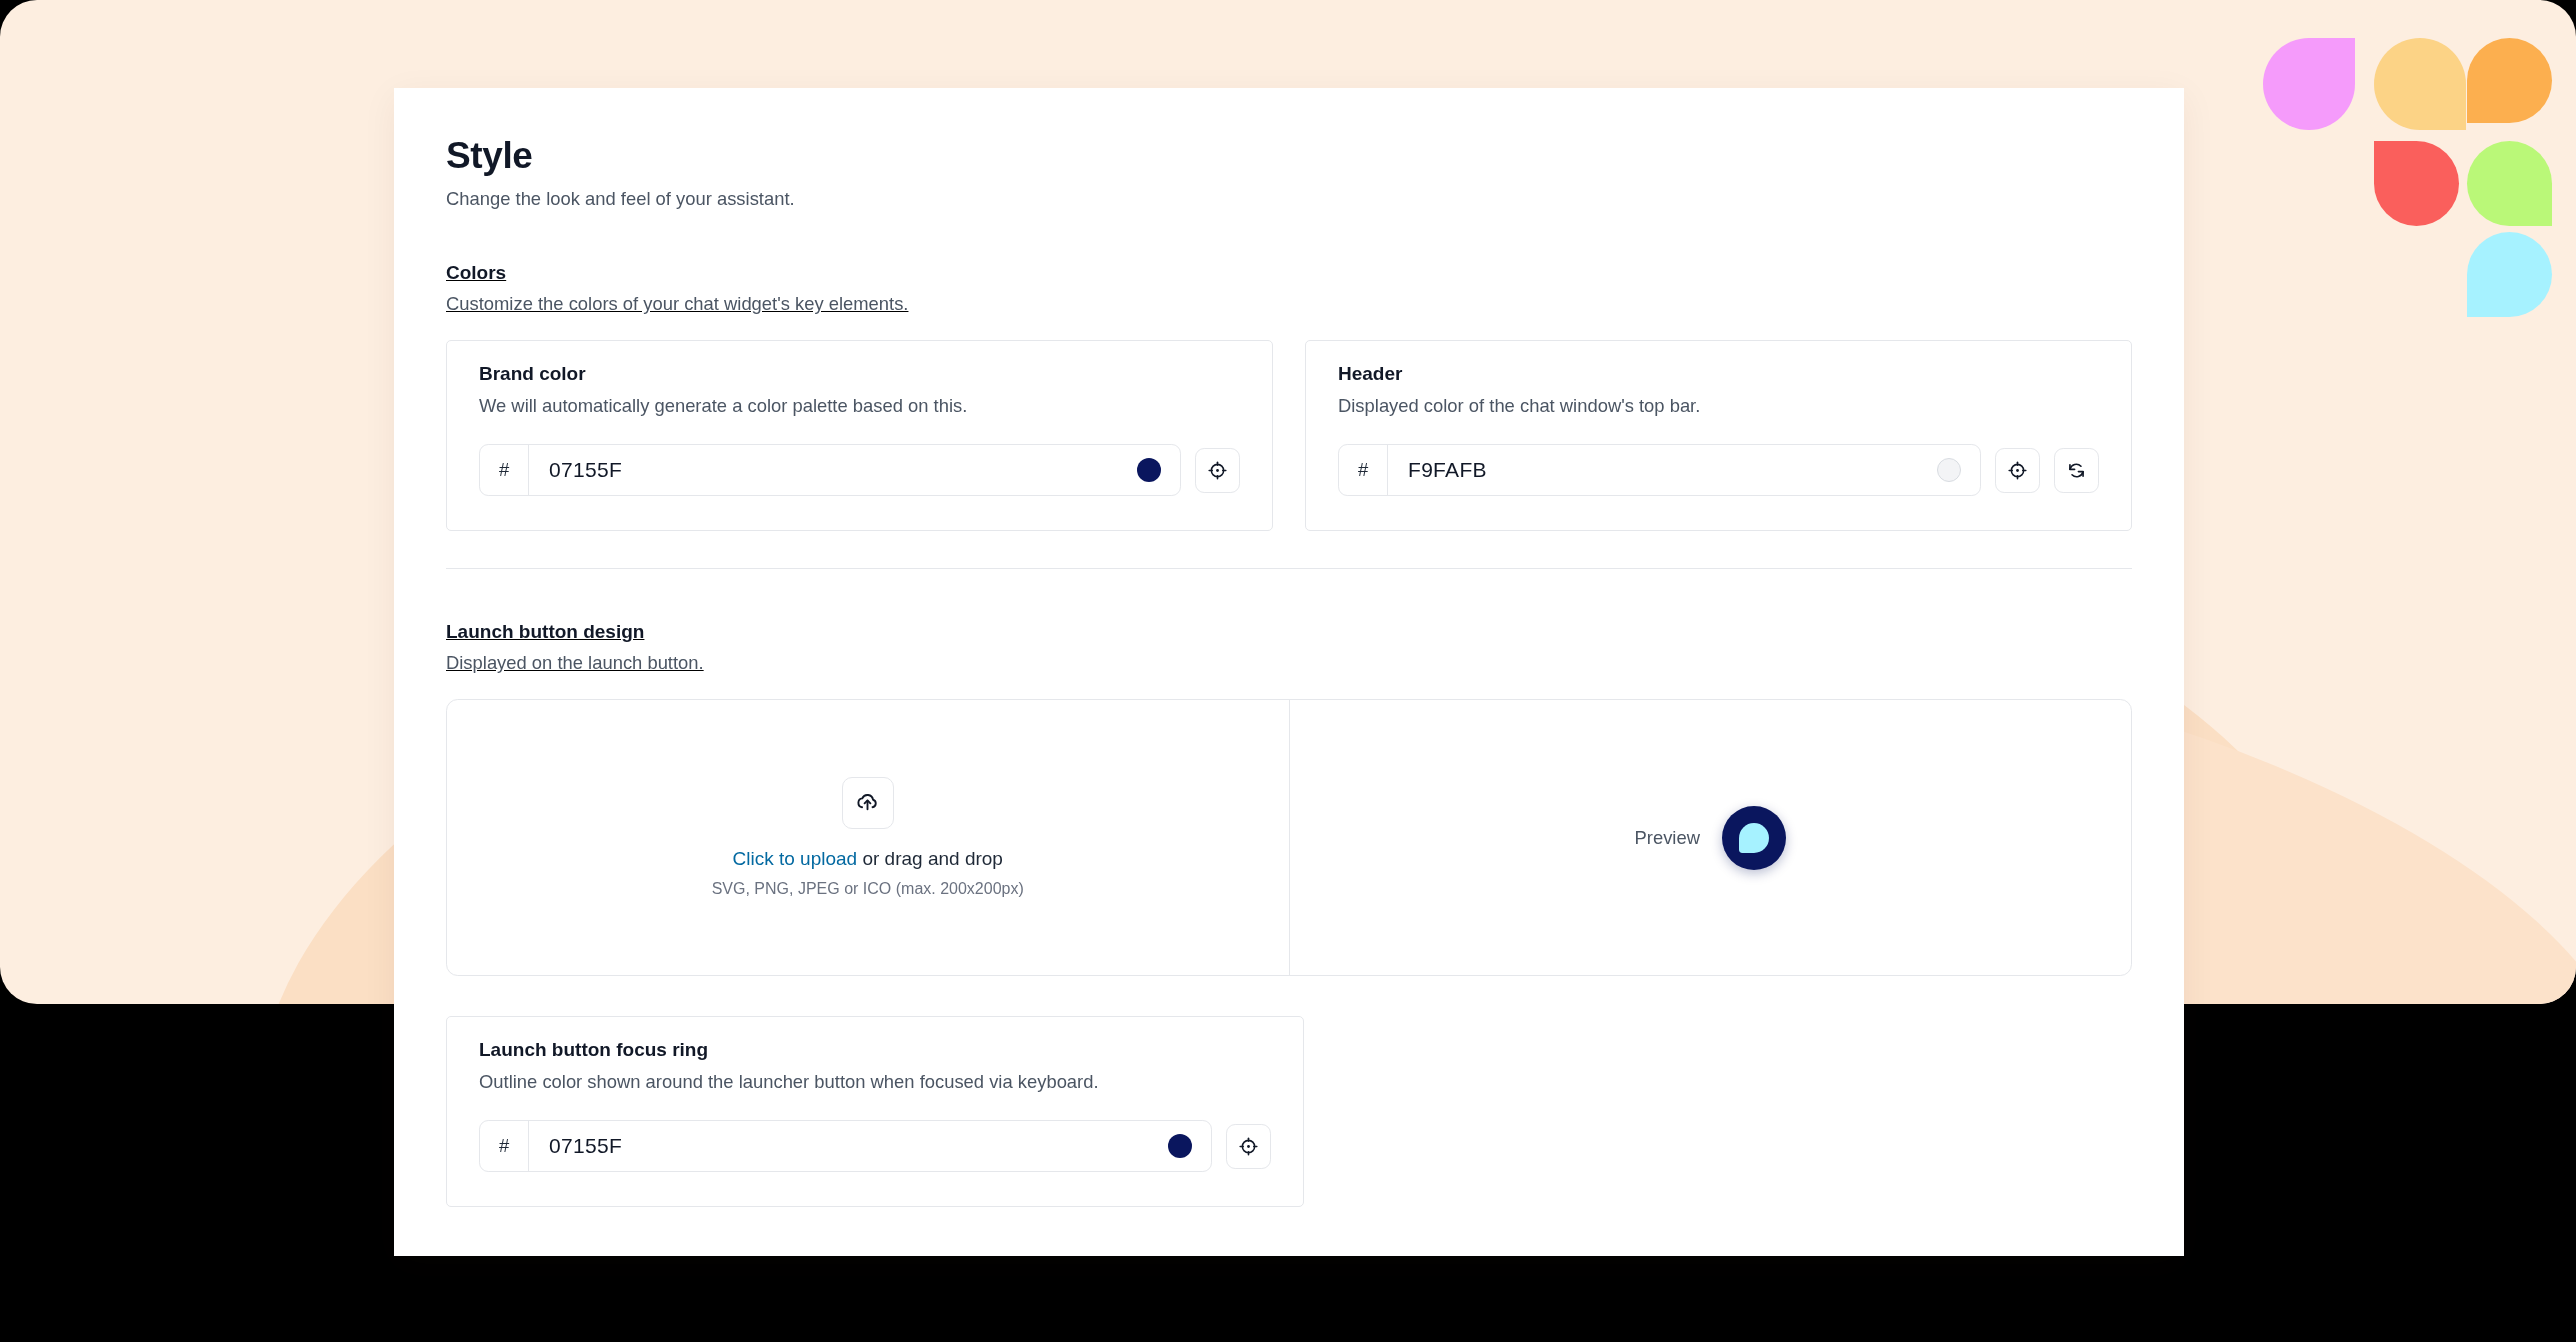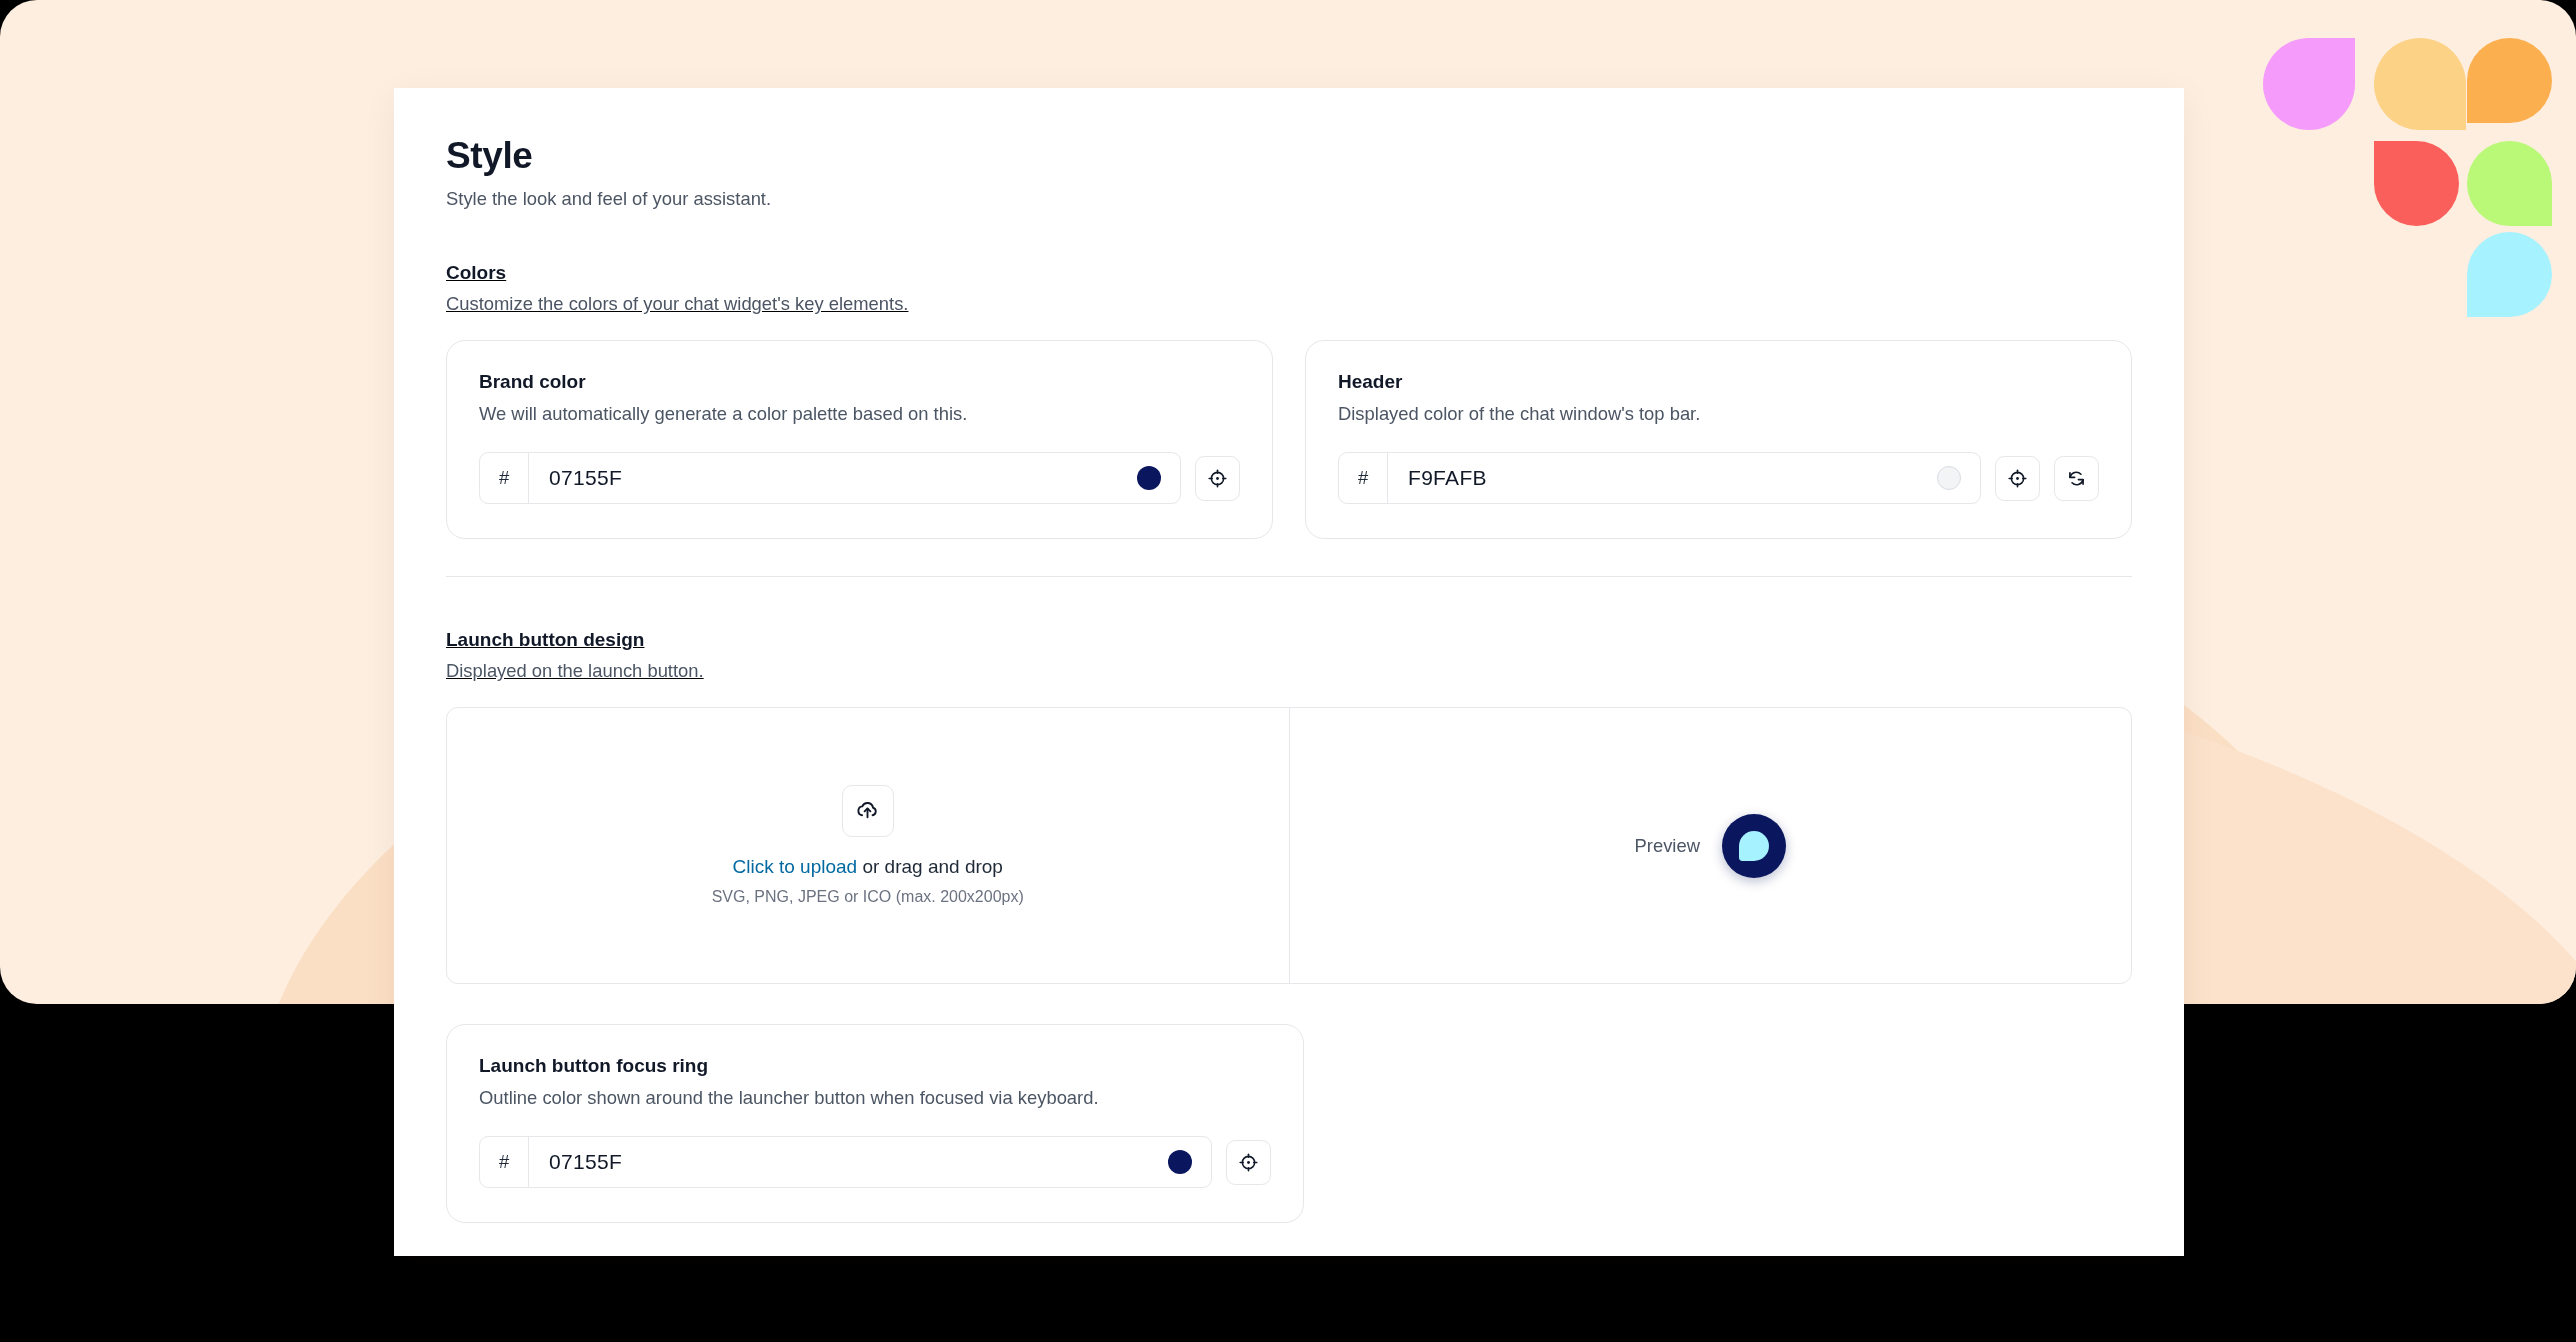--- a/index.html
+++ b/index.html
@@ -107,23 +107,23 @@
   }
 
   
   .card-row {
     display: flex;
     gap: 32px;
     margin-top: 25px;
   }
   .card {
     border: 0.8px solid #E5E7EB;
-    border-radius: 19px;
+    border-radius: 5px;
     background: #fff;
-    padding: 30px 32px 34px 32px;
+    padding: 22px 32px 34px 32px;
   }
   .card.half { flex: 1; }
 
   .card-title {
     font-size: 19px;
     font-weight: 700;
     color: #111827;
   }
   .card-desc {
     margin-top: 10px;
@@ -266,21 +266,21 @@
       <div class="petal bl-sharp" style="left: 204px; top: 0px; width: 85px; height: 85px; background: rgb(252, 175, 79);"></div>
       <div class="petal tl-sharp" style="left: 111px; top: 103px; width: 85px; height: 85px; background: rgb(250, 95, 92);"></div>
       <div class="petal br-sharp" style="left: 204px; top: 103px; width: 85px; height: 85px; background: rgb(186, 248, 120);"></div>
       <div class="petal bl-sharp" style="left: 204px; top: 194px; width: 85px; height: 85px; background: rgb(166, 242, 255);"></div>
     </div>
 
   <div class="panel">
     <div class="panel-inner">
 
       <h1 class="page-title">Style</h1>
-      <div class="page-sub">Style the look and feel of your assistant.</div>
+      <div class="page-sub">Change the look and feel of your assistant.</div>
 
       <div class="section-head">
         <div class="section-title">Colors</div>
         <div class="section-sub">Customize the colors of your chat widget's key elements.</div>
       </div>
 
       <div class="card-row">
 
         <div class="card half">
           <div class="card-title">Brand color</div>

